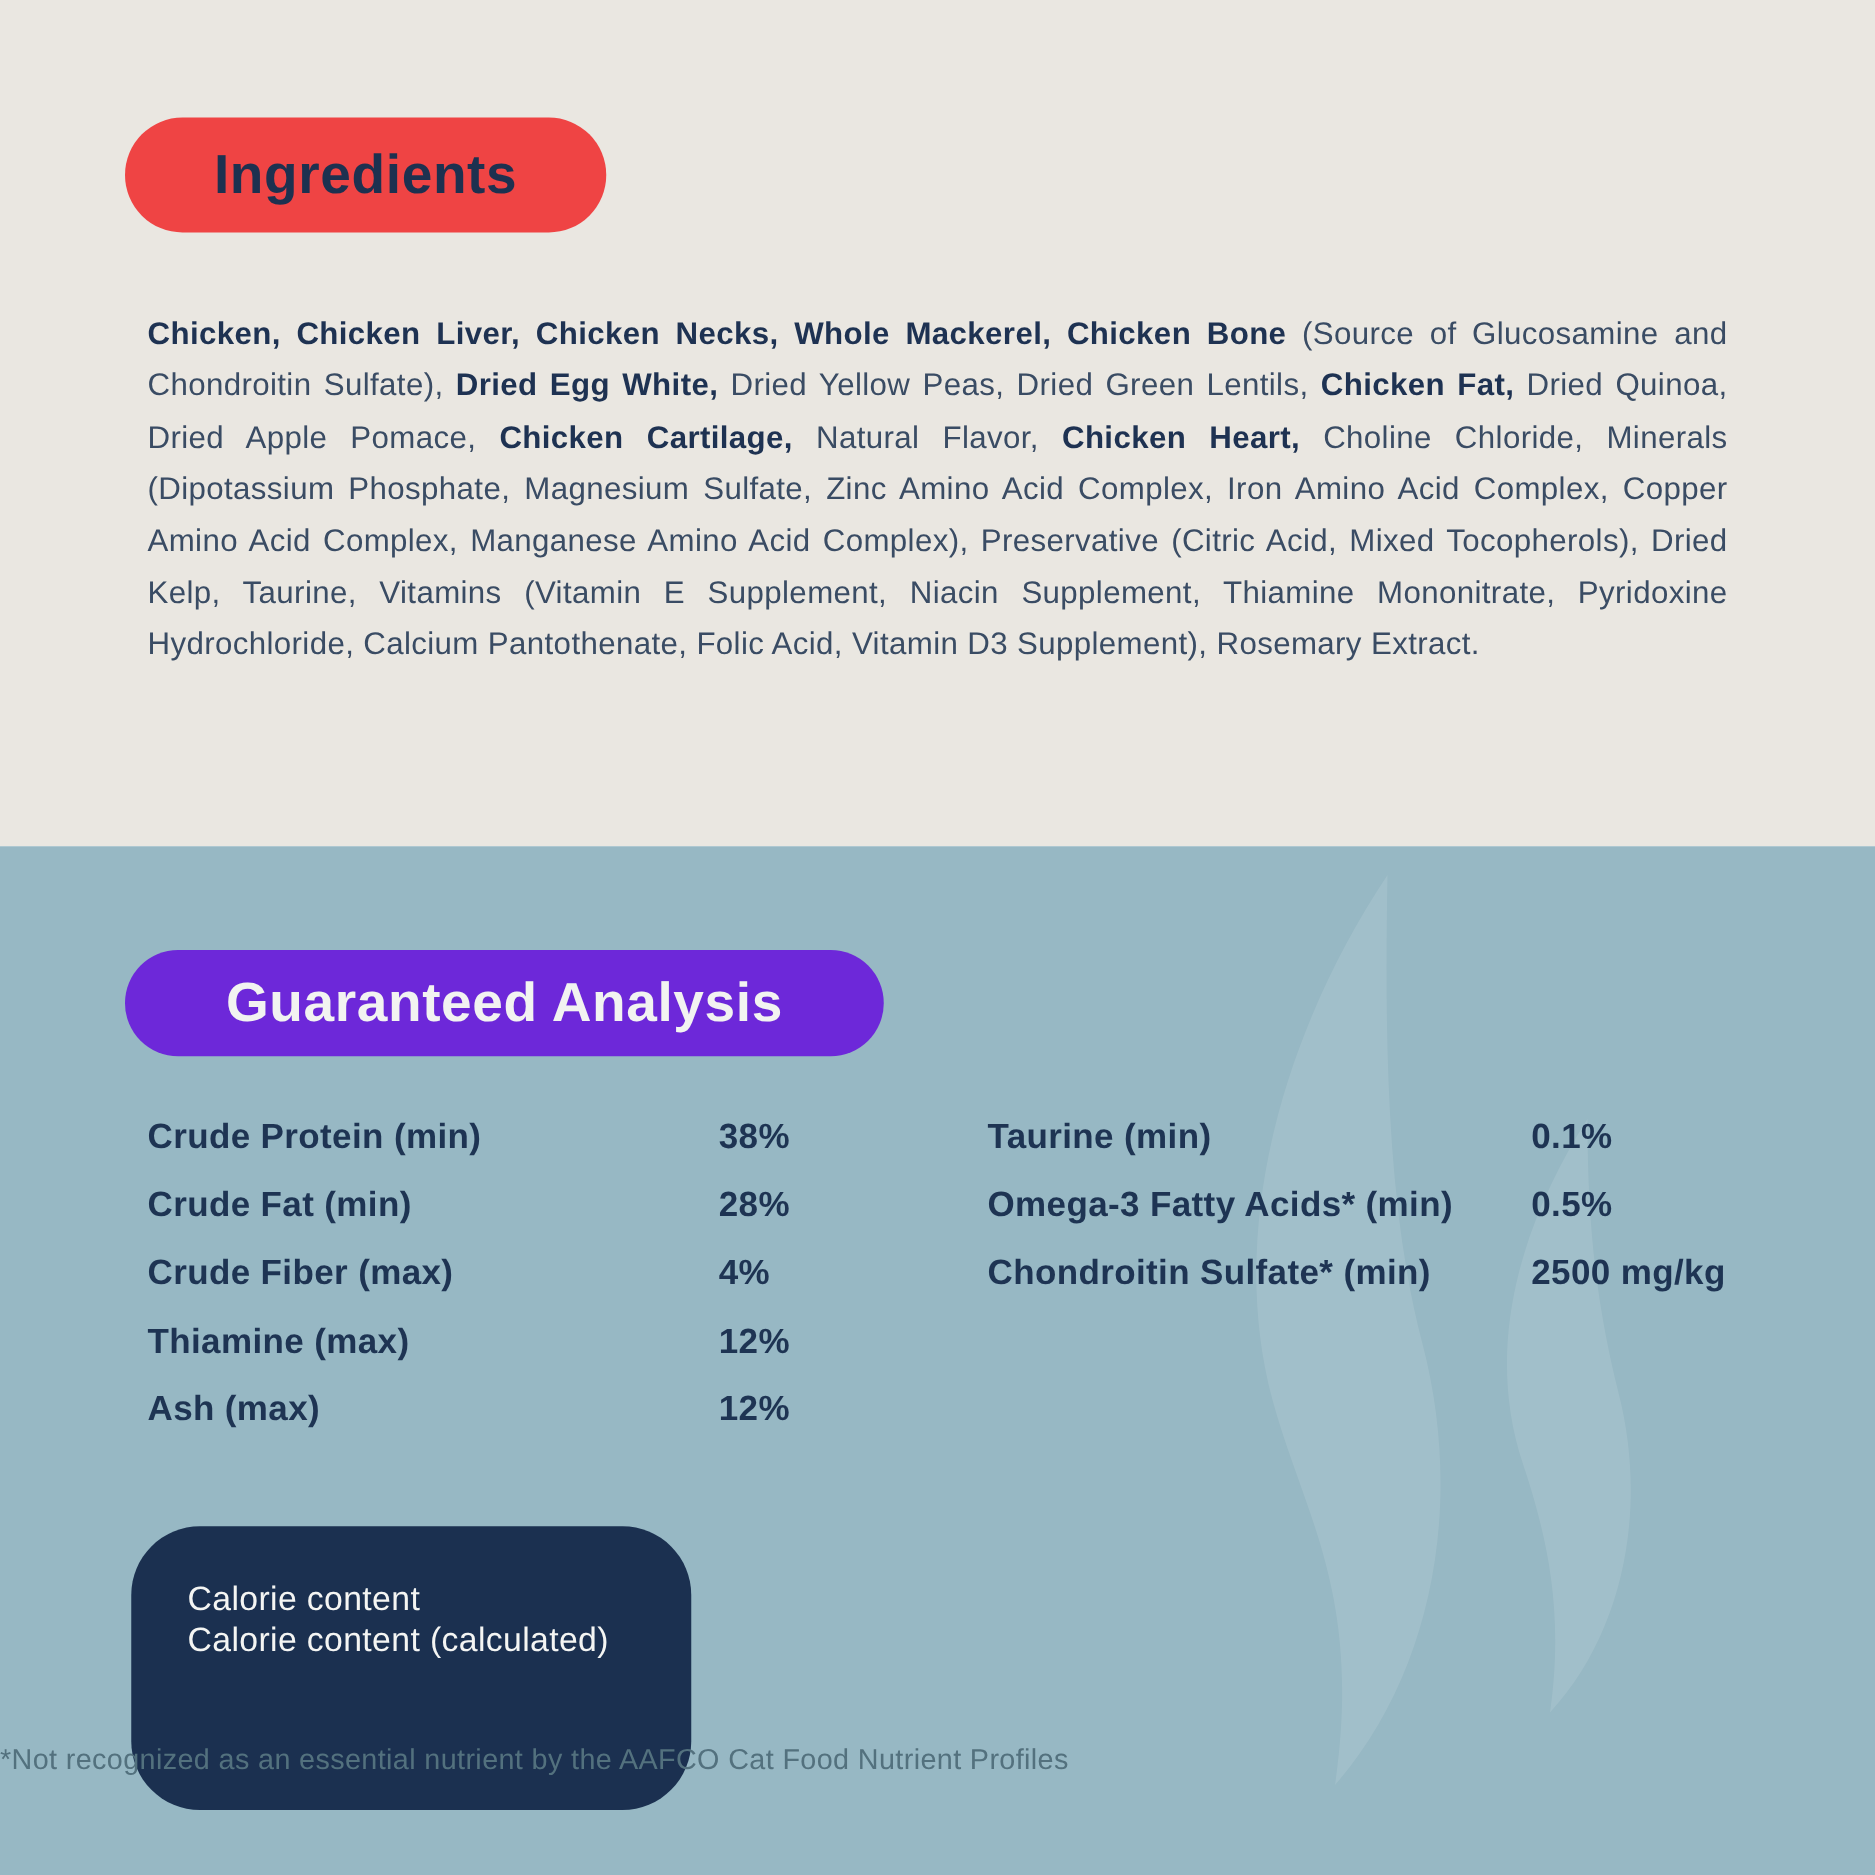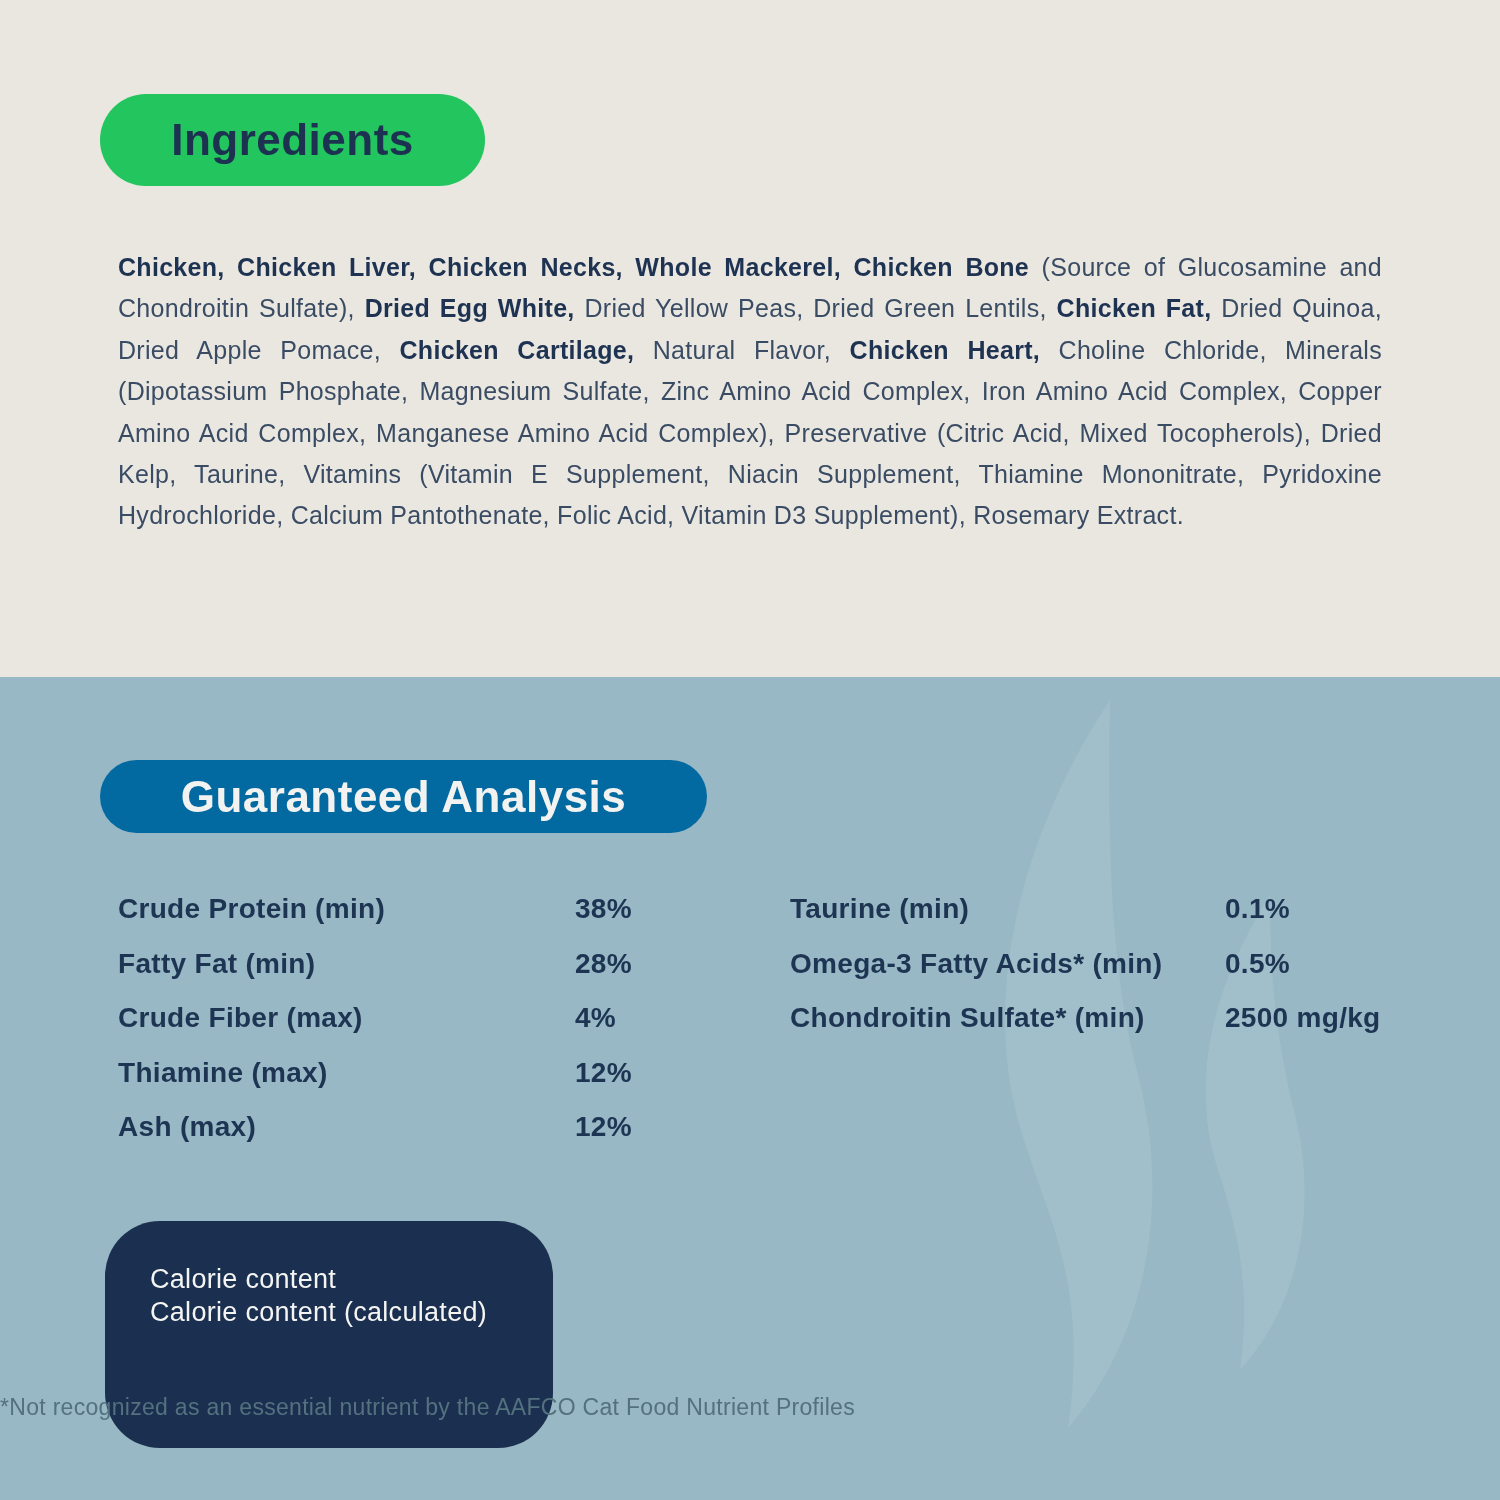--- a/index.html
+++ b/index.html
@@ -17,25 +17,25 @@
     position:absolute;left:0;top:677px;width:1500px;height:823px;
     background:#97B8C4;
   }
   .pill{
     position:absolute;
     display:flex;align-items:center;justify-content:center;
     font-weight:700;font-size:44px;letter-spacing:0.5px;
   }
   .pill-ingredients{
     left:100px;top:94px;width:385px;height:92px;
-    background:#22c55e;color:#1D3150;border-radius:46px;
+    background:#ef4444;color:#1D3150;border-radius:46px;
   }
   .pill-ga{
-    left:100px;top:83px;width:607px;height:73px;
-    background:#0369a1;color:#F2F3F1;border-radius:43px;
+    left:100px;top:83px;width:607px;height:85px;
+    background:#6d28d9;color:#F2F3F1;border-radius:43px;
   }
   .ingredients-body{
     position:absolute;left:118px;top:222px;width:1264px;
     font-size:25px;line-height:41.4px;letter-spacing:0.3px;
     color:#3A4C64;
     text-align:justify;
   }
   .ingredients-body .b{
     font-weight:700;color:#1E3252;
   }
@@ -88,21 +88,21 @@
     <div class="pill pill-ga">
       <span>Guaranteed Analysis</span>
     </div>
 
     <div class="ga-col ga-col-left">
       <div class="ga-row">
         <span class="ga-label">Crude Protein (min)</span>
         <span class="ga-value">38%</span>
       </div>
       <div class="ga-row">
-        <span class="ga-label">Fatty Fat (min)</span>
+        <span class="ga-label">Crude Fat (min)</span>
         <span class="ga-value">28%</span>
       </div>
       <div class="ga-row">
         <span class="ga-label">Crude Fiber (max)</span>
         <span class="ga-value">4%</span>
       </div>
       <div class="ga-row">
         <span class="ga-label">Thiamine (max)</span>
         <span class="ga-value">12%</span>
       </div>

